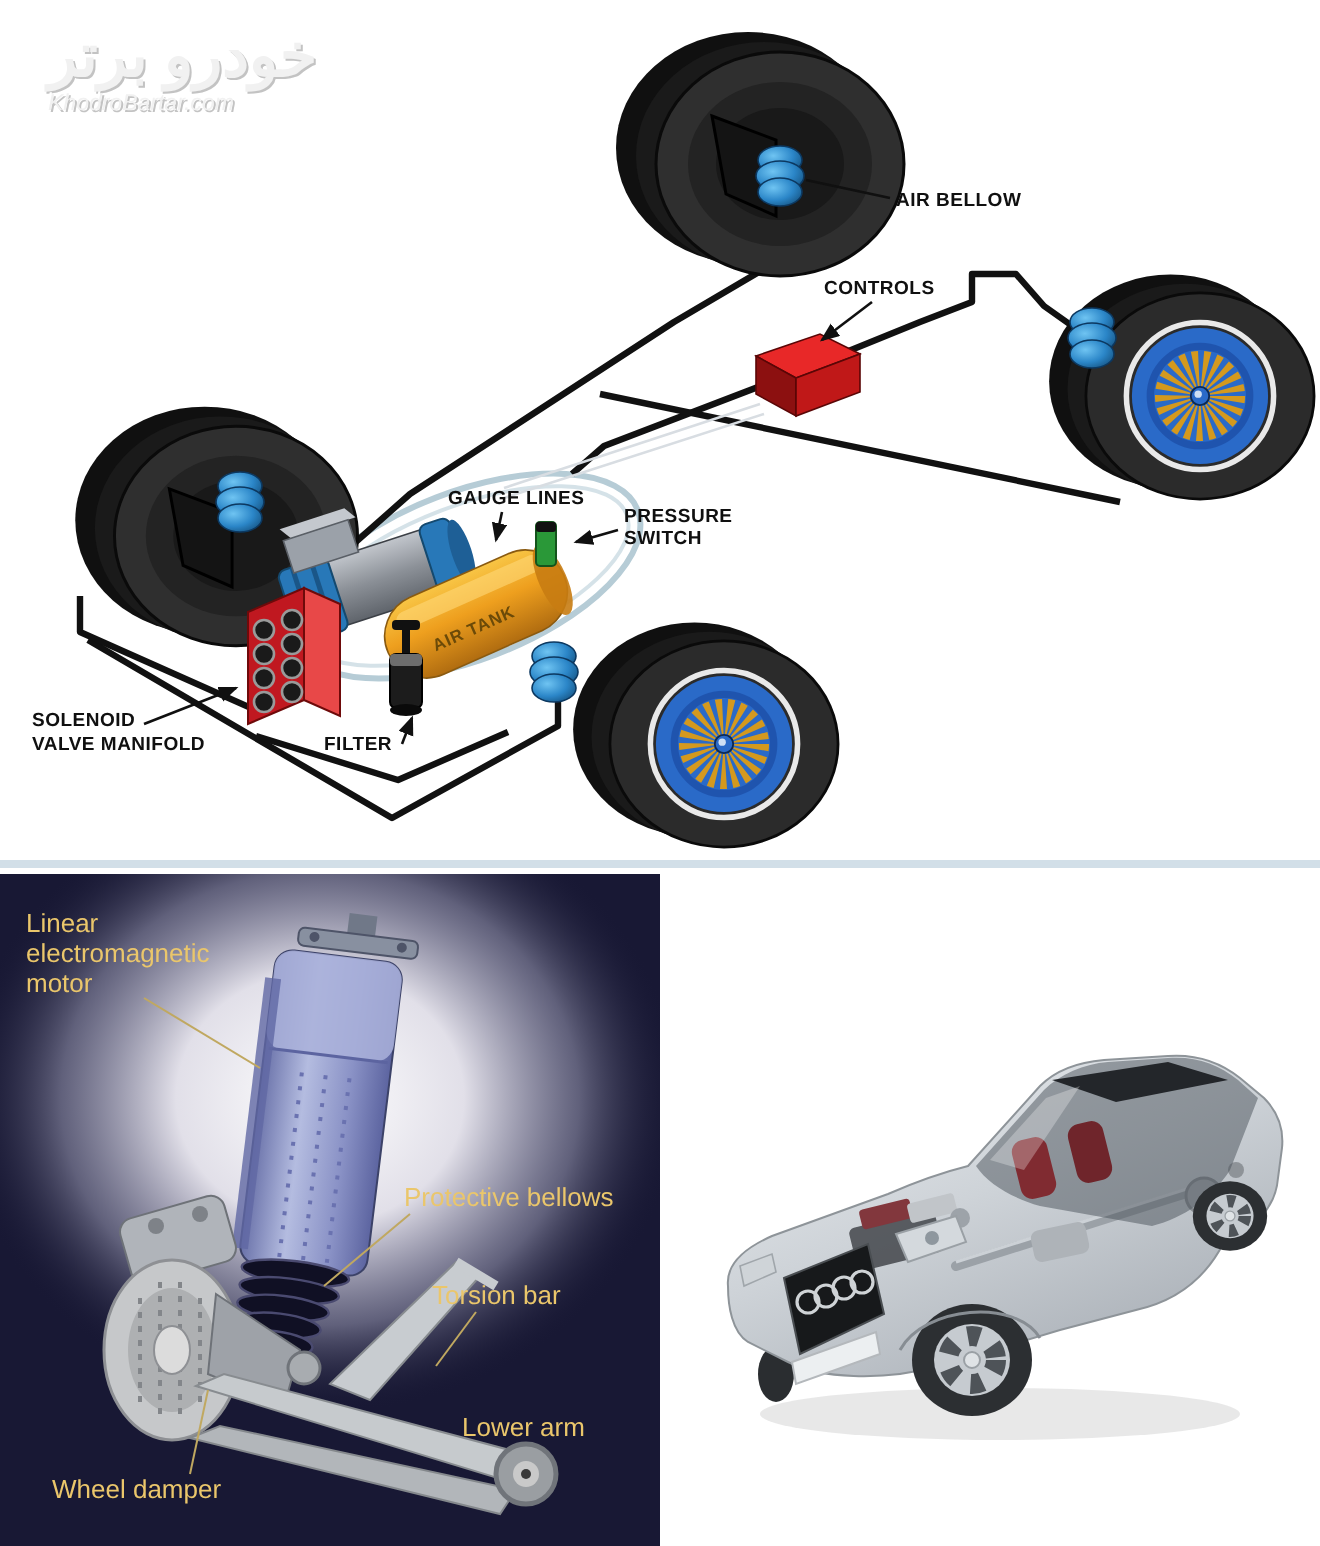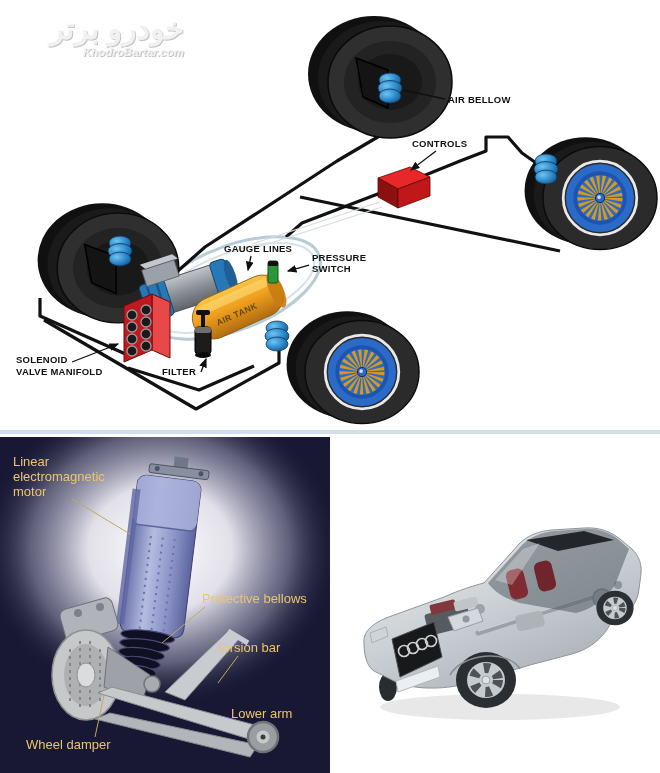--- a/index.html
+++ b/index.html
@@ -2,25 +2,25 @@
 <html><head>
 <meta charset="utf-8">
 <style>
   html,body{margin:0;padding:0;background:#ffffff;}
   .page{position:relative;width:660px;height:773px;background:#ffffff;overflow:hidden;
         font-family:"Liberation Sans",sans-serif;}
   .panel{position:absolute;}
   #top-panel{left:0;top:0;width:660px;height:437px;background:#ffffff;}
   #bl-panel{left:0;top:437px;width:330px;height:268px;}
   #br-panel{left:330px;top:437px;width:330px;height:336px;background:#ffffff;}
-  .watermark{position:absolute;left:24px;top:12px;width:160px;text-align:right;
+  .watermark{position:absolute;left:24px;top:12px;width:160px;text-align:left;
              color:#f1f1f1;user-select:none;}
   .watermark .fa{font-size:30px;font-weight:bold;direction:rtl;line-height:1.1;
                  text-shadow:1px 1px 0 #c3c3c3,-1px -1px 0 #ffffff;}
-  .watermark .en{font-size:11.5px;font-weight:bold;font-style:italic;margin-top:1px;
+  .watermark .en{font-size:11.5px;font-weight:normal;font-style:italic;margin-top:1px;
                  text-shadow:1px 1px 0 #c3c3c3,-1px -1px 0 #ffffff;}
   .lblA{font:bold 9.5px "Liberation Sans",sans-serif;fill:#101010;letter-spacing:.25px;}
   .lblTank{font:bold 8.5px "Liberation Sans",sans-serif;fill:#6b4a08;letter-spacing:.5px;}
   .lblG{font:13px "Liberation Sans",sans-serif;fill:#eac66b;}
   svg{display:block;}
 </style>
 </head>
 <body>
 
 <div class="page">

